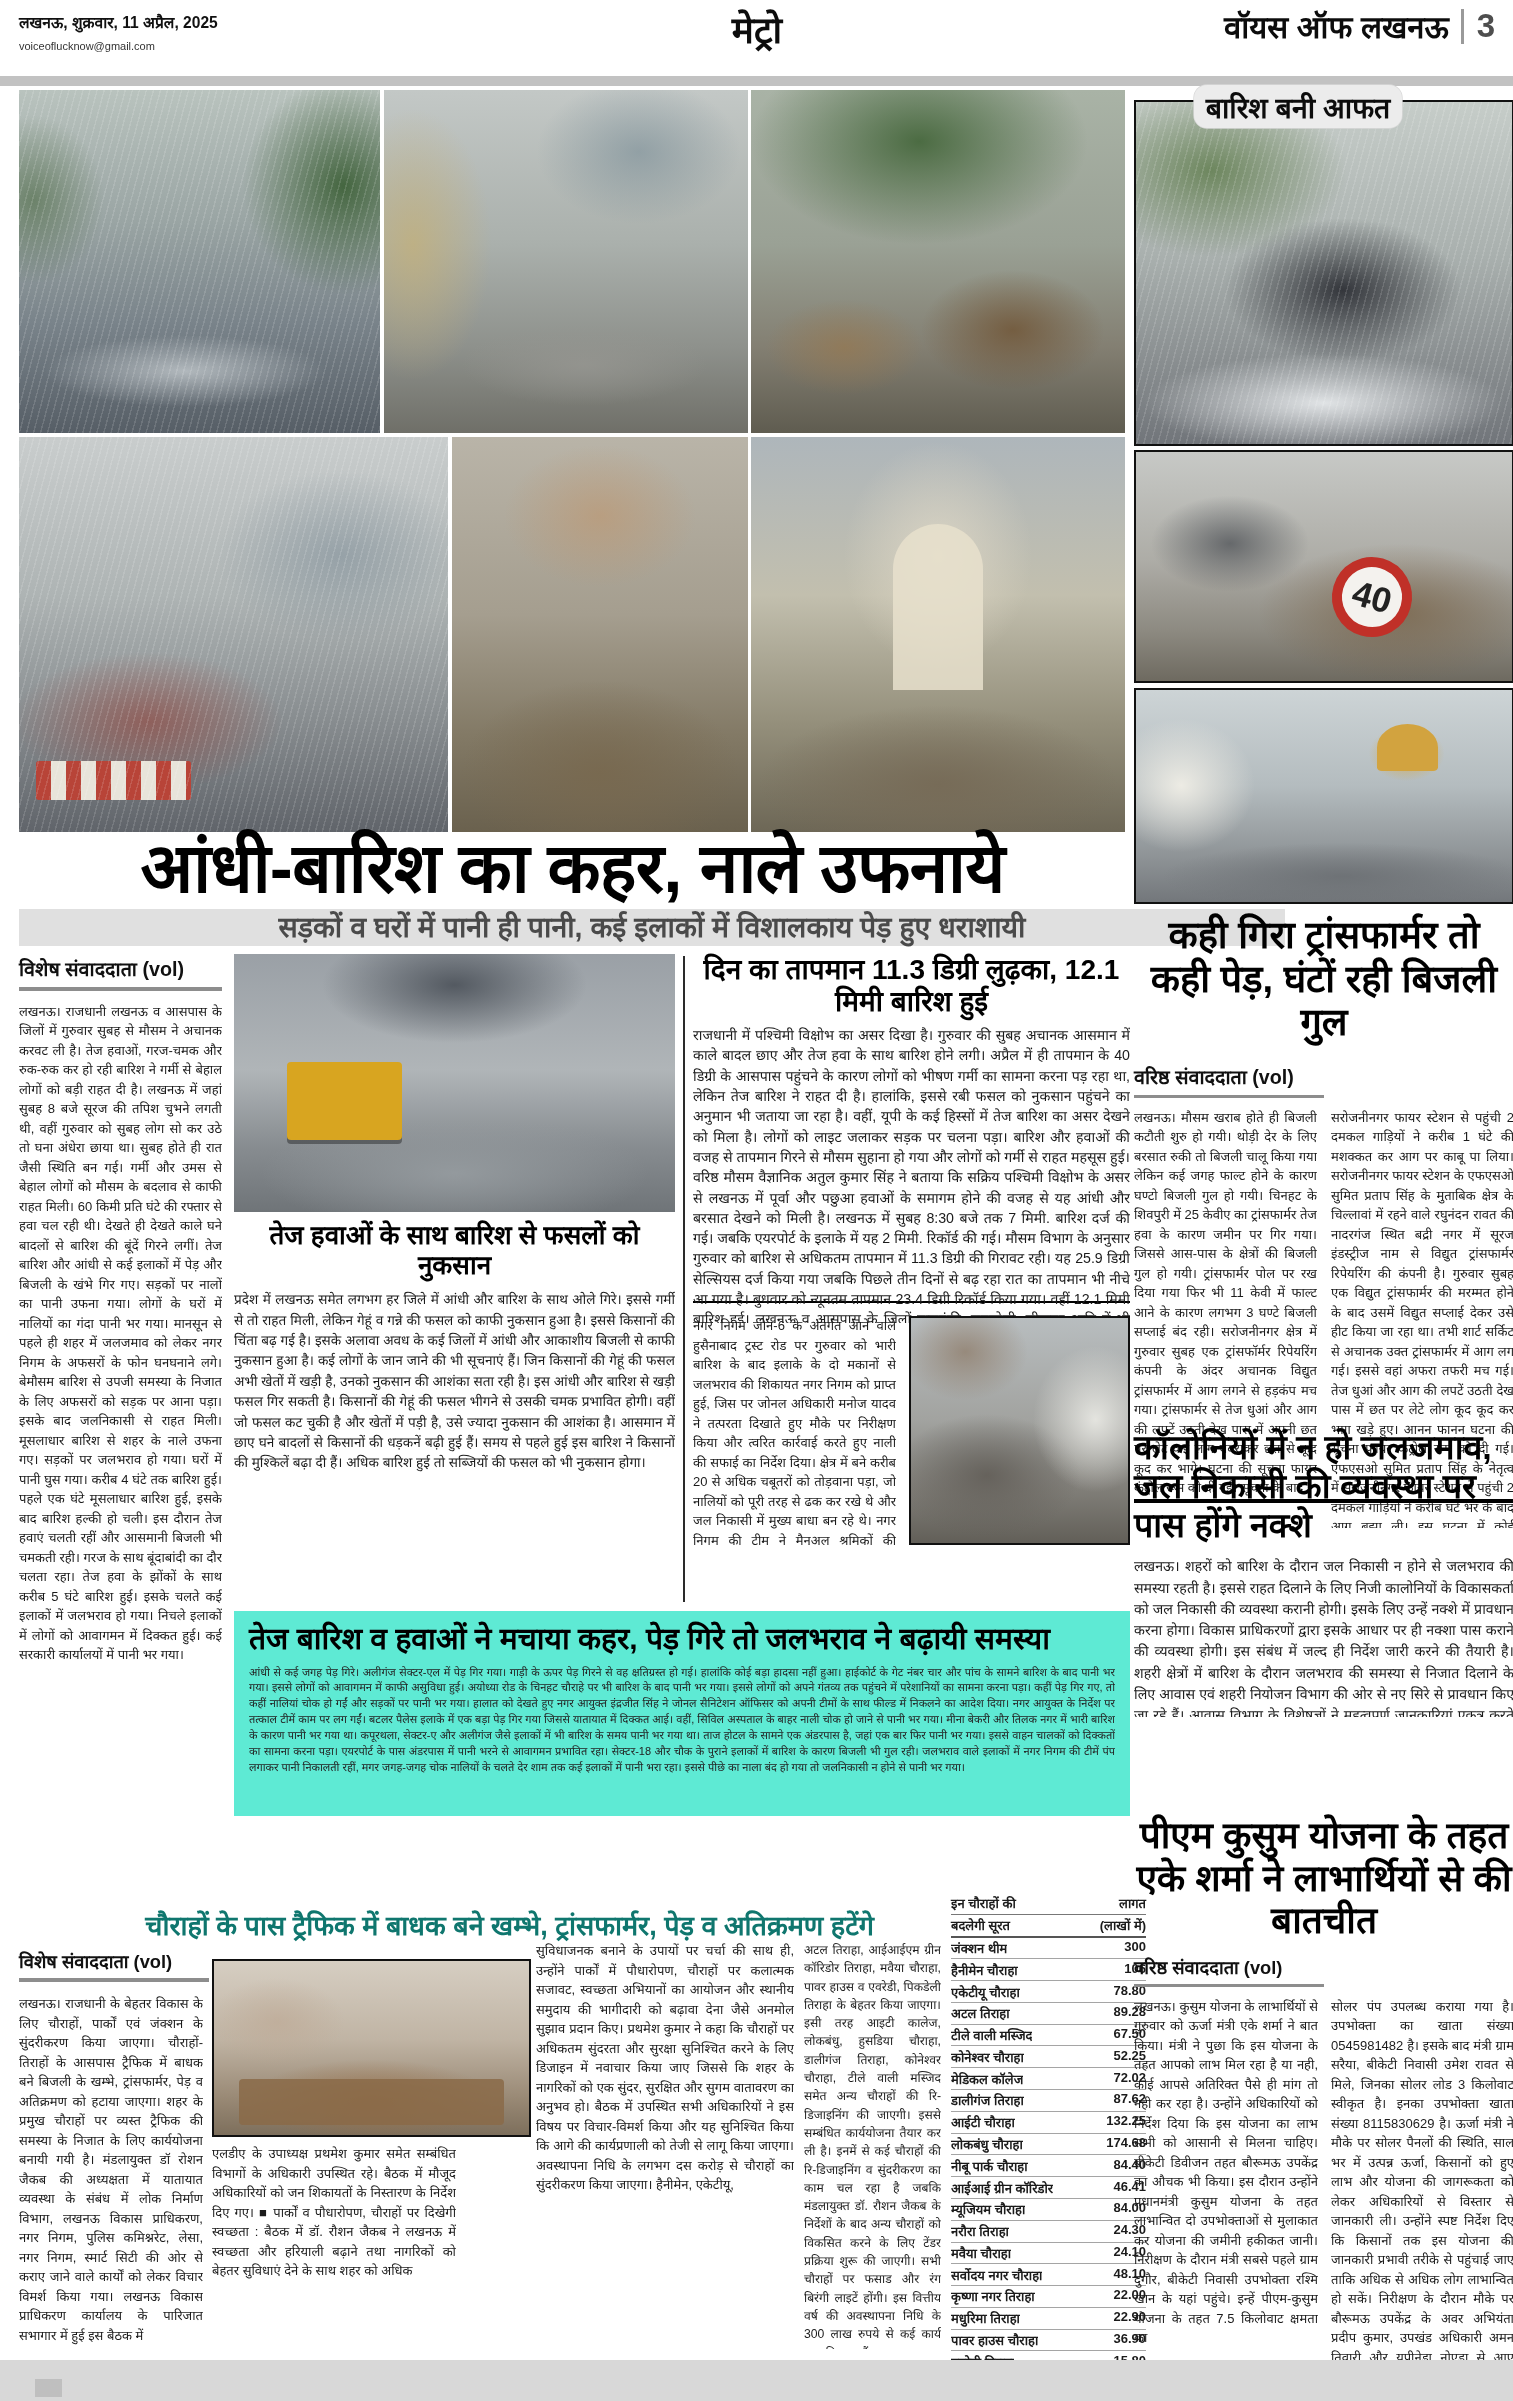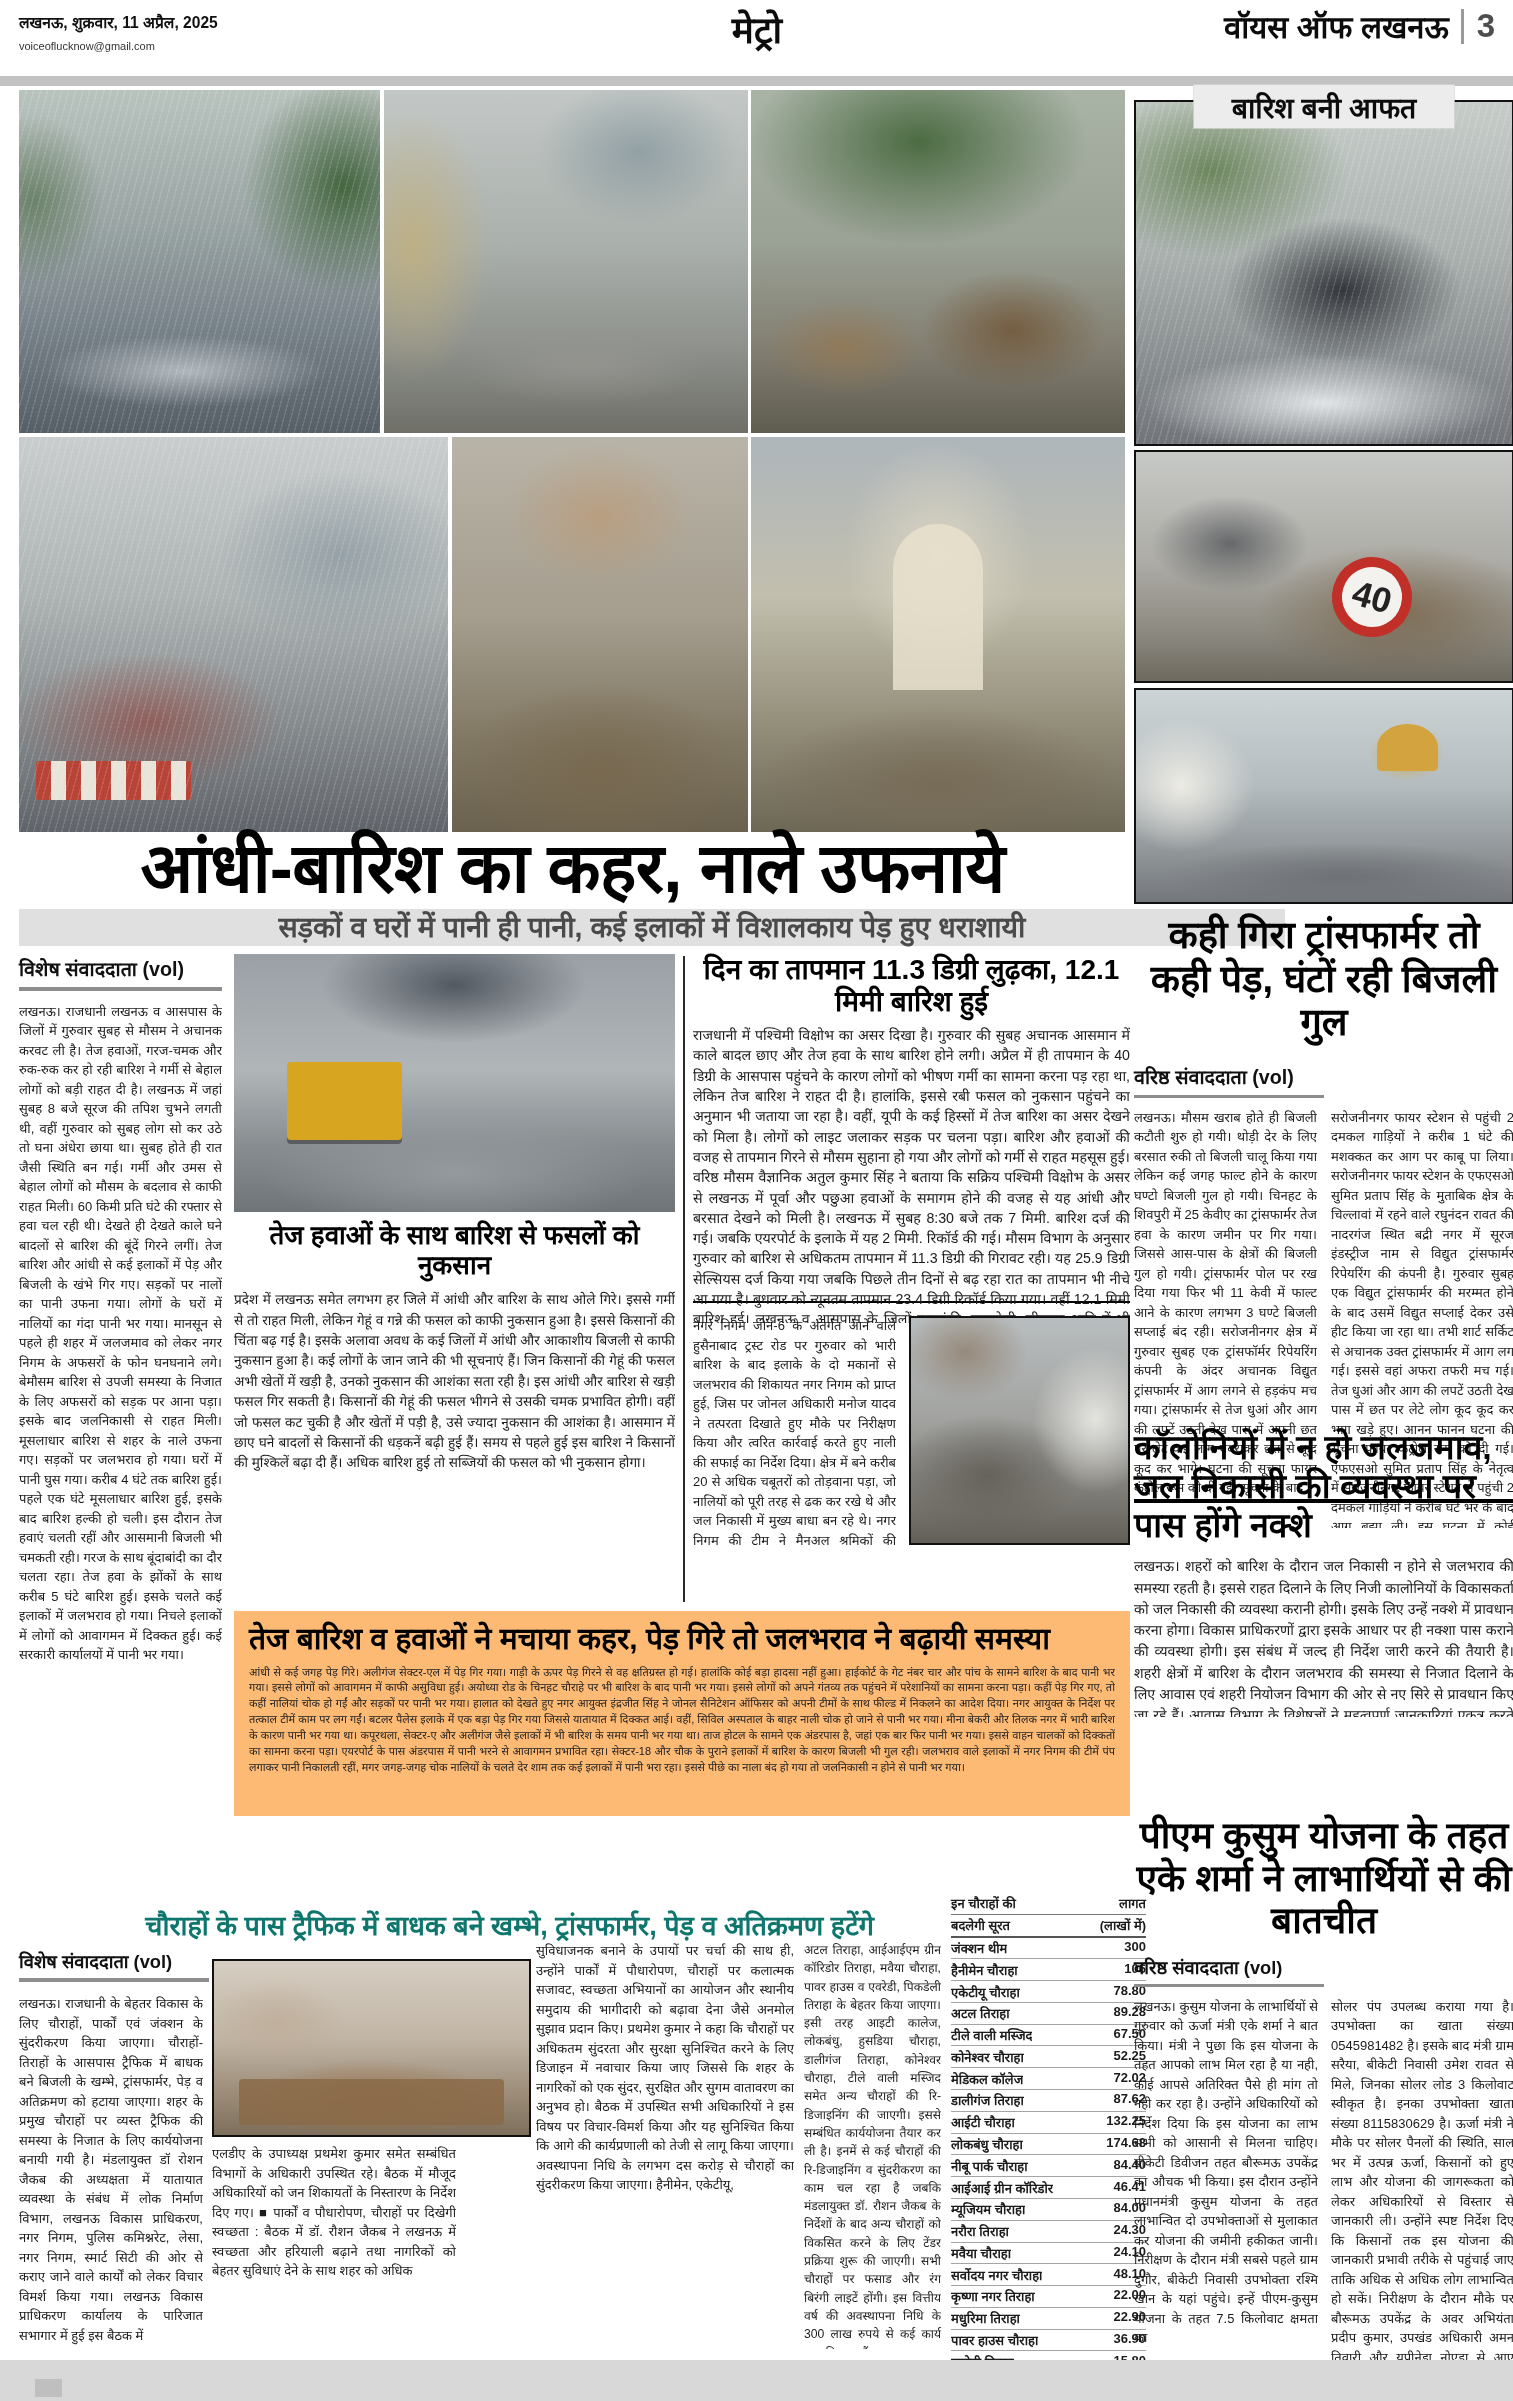--- a/index.html
+++ b/index.html
@@ -41,21 +41,21 @@
   
   .lead-h{font-size:69px;font-weight:900;color:#000;text-align:center;line-height:1.02;letter-spacing:-0.7px;}
   .lead-sub{background:#e0e0e0;color:#4a4a4a;font-size:28.5px;font-weight:800;text-align:center;line-height:37px;}
   .byline{font-size:19.7px;font-weight:800;color:#111;}
   .rule{height:3.4px;background:#8d8d8d;margin-top:5.4px;}
   .body-txt{font-size:13px;line-height:1.5;text-align:justify;overflow:hidden;color:#1b1b1b;}
   .h2{font-weight:900;color:#000;text-align:center;line-height:1.15;}
   .tempbox{border-bottom:2.7px solid #000;box-sizing:border-box;}
   .tempbox .h2{font-size:28px;text-align:center;}
   .tempbox .body-txt{font-size:14.2px;line-height:1.43;margin-top:6.8px;}
-  .strip{background:#fdba74;box-sizing:border-box;padding:11px 15px;}
+  .strip{background:#5eead4;box-sizing:border-box;padding:11px 15px;}
   .strip .h2{font-size:30px;text-align:left;}
   .strip .body-txt{font-size:11px;line-height:1.44;margin-top:8.1px;color:#222;}
   .vrule{background:#2a2a2a;}
   .hrule{background:#000;}
   
   .ctable{font-size:13px;}
   .thead-row{display:flex;justify-content:space-between;font-weight:800;border-bottom:1.4px solid #777;padding:1.4px 0;}
   .thead-row.last{border-bottom:2.7px double #555;}
   .trow{display:flex;justify-content:space-between;border-bottom:1.4px solid #a5a5a5;padding:1.4px 0;font-weight:700;}
   .tname{white-space:nowrap;overflow:hidden;}
@@ -85,21 +85,21 @@
   <div class="ph p3" style="left:751px;top:90px;width:374px;height:343px;"></div>
   <div class="ph rain p4" style="left:19px;top:437px;width:429px;height:395px;">
     <div class="barrier-hint"></div>
   </div>
   <div class="ph p5" style="left:452px;top:437px;width:296px;height:395px;"></div>
   <div class="ph p6" style="left:751px;top:437px;width:374px;height:395px;">
     <div class="arch-hint"></div>
   </div>
 
   <div class="ph rain rp1 bordered" style="left:1134px;top:100px;width:380px;height:346px;"></div>
-  <div class="abs badge" style="left:1194px;top:85px;width:260px;height:43px;">बारिश बनी आफत</div>
+  <div class="abs badge" style="left:1194px;top:85px;width:208px;height:43px;border-radius:13px;">बारिश बनी आफत</div>
   <div class="ph rp2 bordered" style="left:1134px;top:450px;width:380px;height:233px;">
     <div class="sign40">
         <span>40</span>
       </div>
   </div>
   <div class="ph rp3 bordered" style="left:1134px;top:688px;width:380px;height:216px;">
     <div class="dome-hint"></div>
   </div>
 
   <div class="abs lead-h" style="left:19px;top:834px;width:1107px;">आंधी-बारिश का कहर, नाले उफनाये</div>

